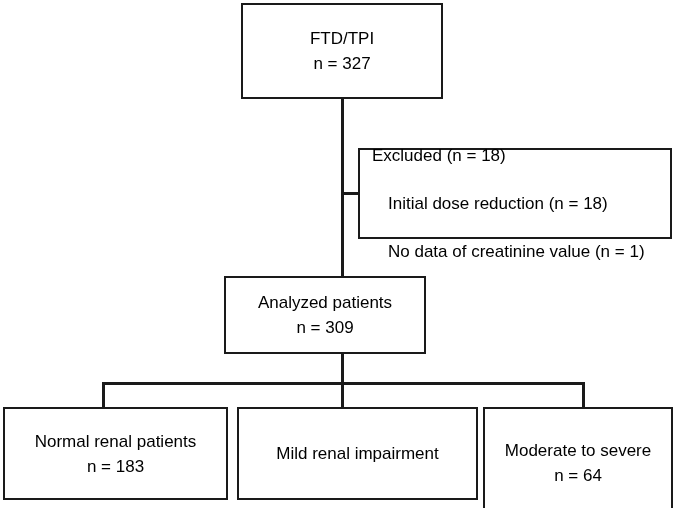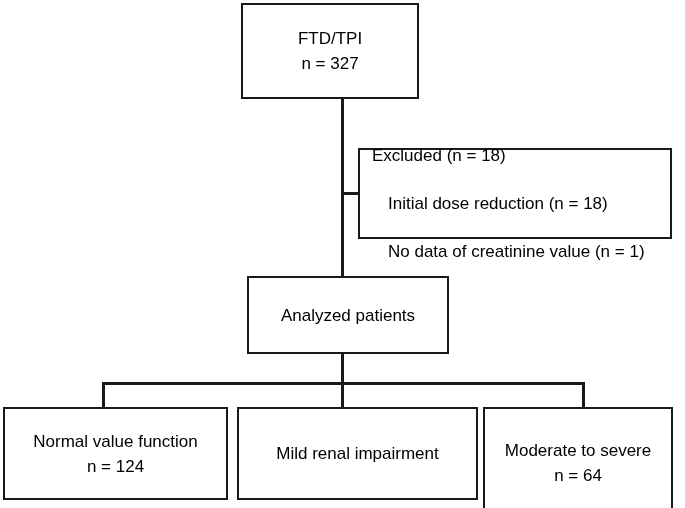--- a/index.html
+++ b/index.html
@@ -71,38 +71,39 @@
   <div class="conn conn-h" style="left:341px; top:192px; width:19px;"></div>
 
   <div class="conn conn-v" style="left:341px; top:354px; height:31px;"></div>
 
   <div class="conn conn-h" style="left:102px; top:382px; width:483px;"></div>
 
   <div class="conn conn-v" style="left:102px; top:382px; height:25px;"></div>
   <div class="conn conn-v" style="left:341px; top:382px; height:25px;"></div>
   <div class="conn conn-v" style="left:582px; top:382px; height:25px;"></div>
 
-  <div class="node node-enrolled" style="left:241px; top:3px; width:178px; height:96px;">
+  <div class="node node-enrolled" style="left:241px; top:3px; width:202px; height:96px;">
     <div class="line">FTD/TPI</div>
     <div class="line">n = 327</div>
   </div>
 
   <div class="node node-excluded" style="left:358px; top:148px; width:314px; height:91px;">
     <div class="line">Excluded (n = 18)</div>
     <div class="line indent">Initial dose reduction (n = 18)</div>
     <div class="line indent">No data of creatinine value (n = 1)</div>
   </div>
 
-  <div class="node node-analyzed" style="left:247px; top:276px; width:202px; height:78px;">
+  <div class="node node-analyzed" style="left:224px; top:276px; width:202px; height:78px;">
     <div class="line">Analyzed patients</div>
+    <div class="line">n = 309</div>
   </div>
 
   <div class="node node-subgroup" style="left:3px; top:407px; width:225px; height:93px;">
-    <div class="line">Normal value function</div>
-    <div class="line">n = 124</div>
+    <div class="line">Normal renal patients</div>
+    <div class="line">n = 183</div>
   </div>
 
   <div class="node node-subgroup" style="left:237px; top:407px; width:241px; height:93px;">
     <div class="line">Mild renal impairment</div>
   </div>
 
   <div class="node node-subgroup" style="left:483px; top:407px; width:190px; height:112px;">
     <div class="line">Moderate to severe</div>
     <div class="line">n = 64</div>
   </div>

